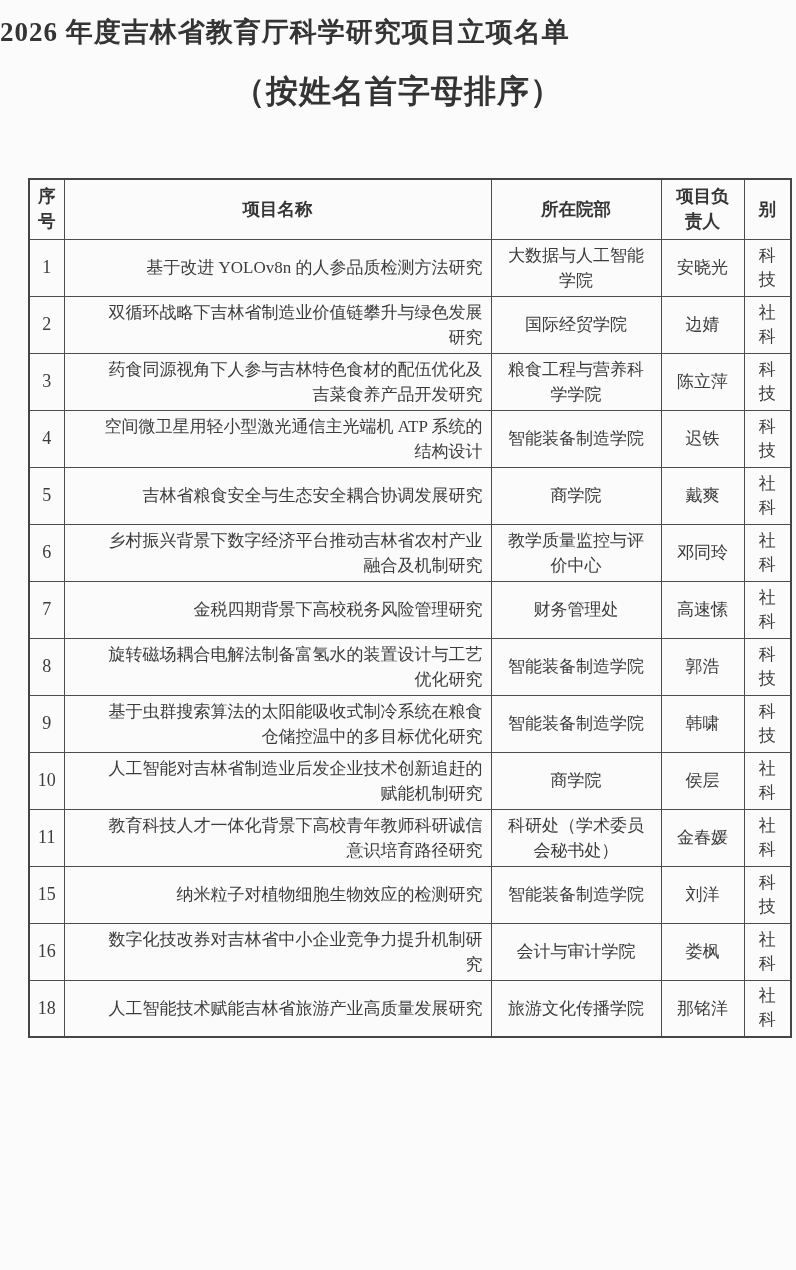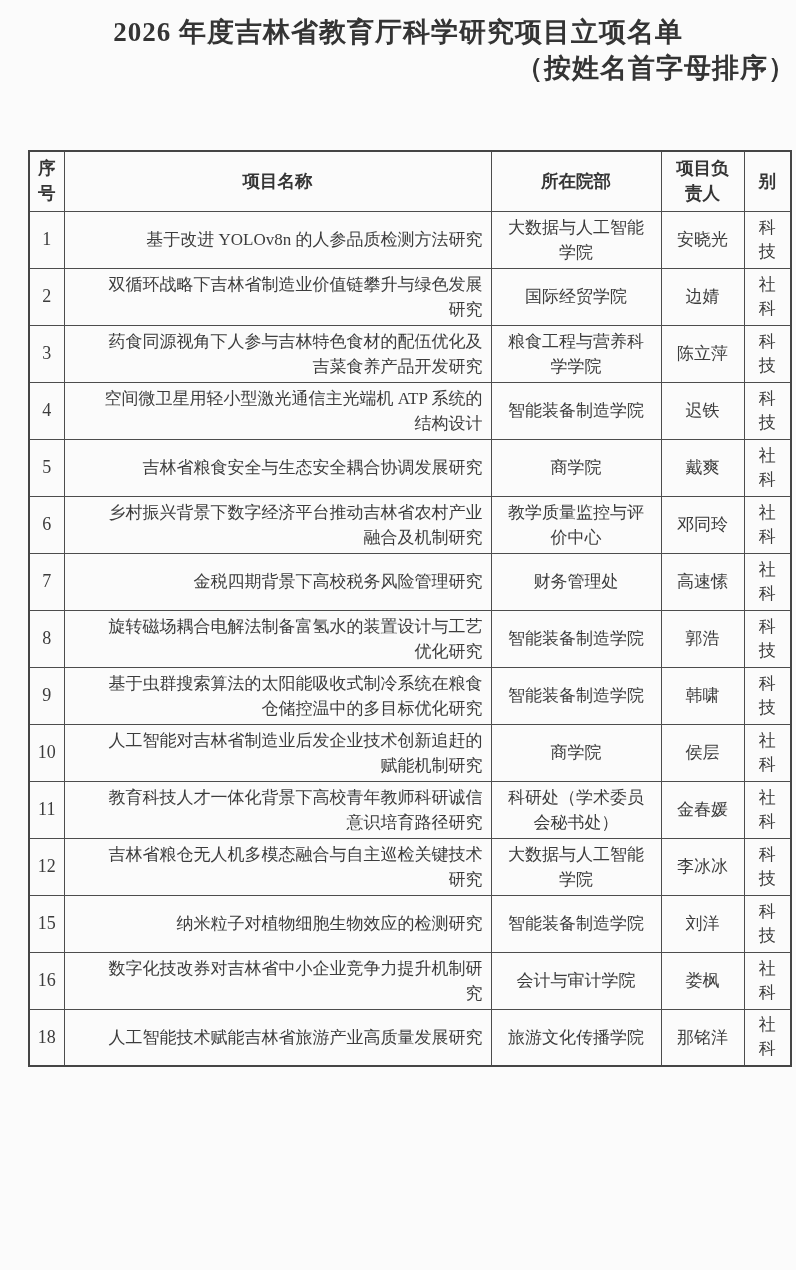--- a/index.html
+++ b/index.html
@@ -10,30 +10,30 @@
     overflow: hidden;
   }
   .page {
     width: 796px; height: 1270px;
     background: #fbfbfb;
     color: #3c3c3c;
     position: relative;
   }
   .doc-title {
     padding-top: 14px;
-    text-align: center;
     font-size: 27px;
     font-weight: bold;
     color: #343434;
     letter-spacing: 1px;
     white-space: pre-line;
   }
   .doc-subtitle {
-    text-align: right;
-    font-size: 27px;
+    margin-top: 20px;
+    text-align: center;
+    font-size: 32px;
     font-weight: bold;
     color: #343434;
     letter-spacing: 1px;
   }
   table.projects {
     margin: 64px 0 0 28px;
     width: 762px;
     border-collapse: collapse;
     table-layout: fixed;
     border: 2px solid #454545;
@@ -192,30 +192,20 @@
           <td class="c-no">11</td>
           <td class="c-name">教育科技人才一体化背景下高校青年教师科研诚信
 意识培育路径研究</td>
           <td class="c-dept">科研处（学术委员
 会秘书处）</td>
           <td class="c-leader">金春媛</td>
           <td class="c-cat">社
 科</td>
         </tr>
         <tr>
-          <td class="c-no">12</td>
-          <td class="c-name">吉林省粮仓无人机多模态融合与自主巡检关键技术
-研究</td>
-          <td class="c-dept">大数据与人工智能
-学院</td>
-          <td class="c-leader">李冰冰</td>
-          <td class="c-cat">科
-技</td>
-        </tr>
-        <tr>
           <td class="c-no">15</td>
           <td class="c-name">纳米粒子对植物细胞生物效应的检测研究</td>
           <td class="c-dept">智能装备制造学院</td>
           <td class="c-leader">刘洋</td>
           <td class="c-cat">科
 技</td>
         </tr>
         <tr>
           <td class="c-no">16</td>
           <td class="c-name">数字化技改券对吉林省中小企业竞争力提升机制研

